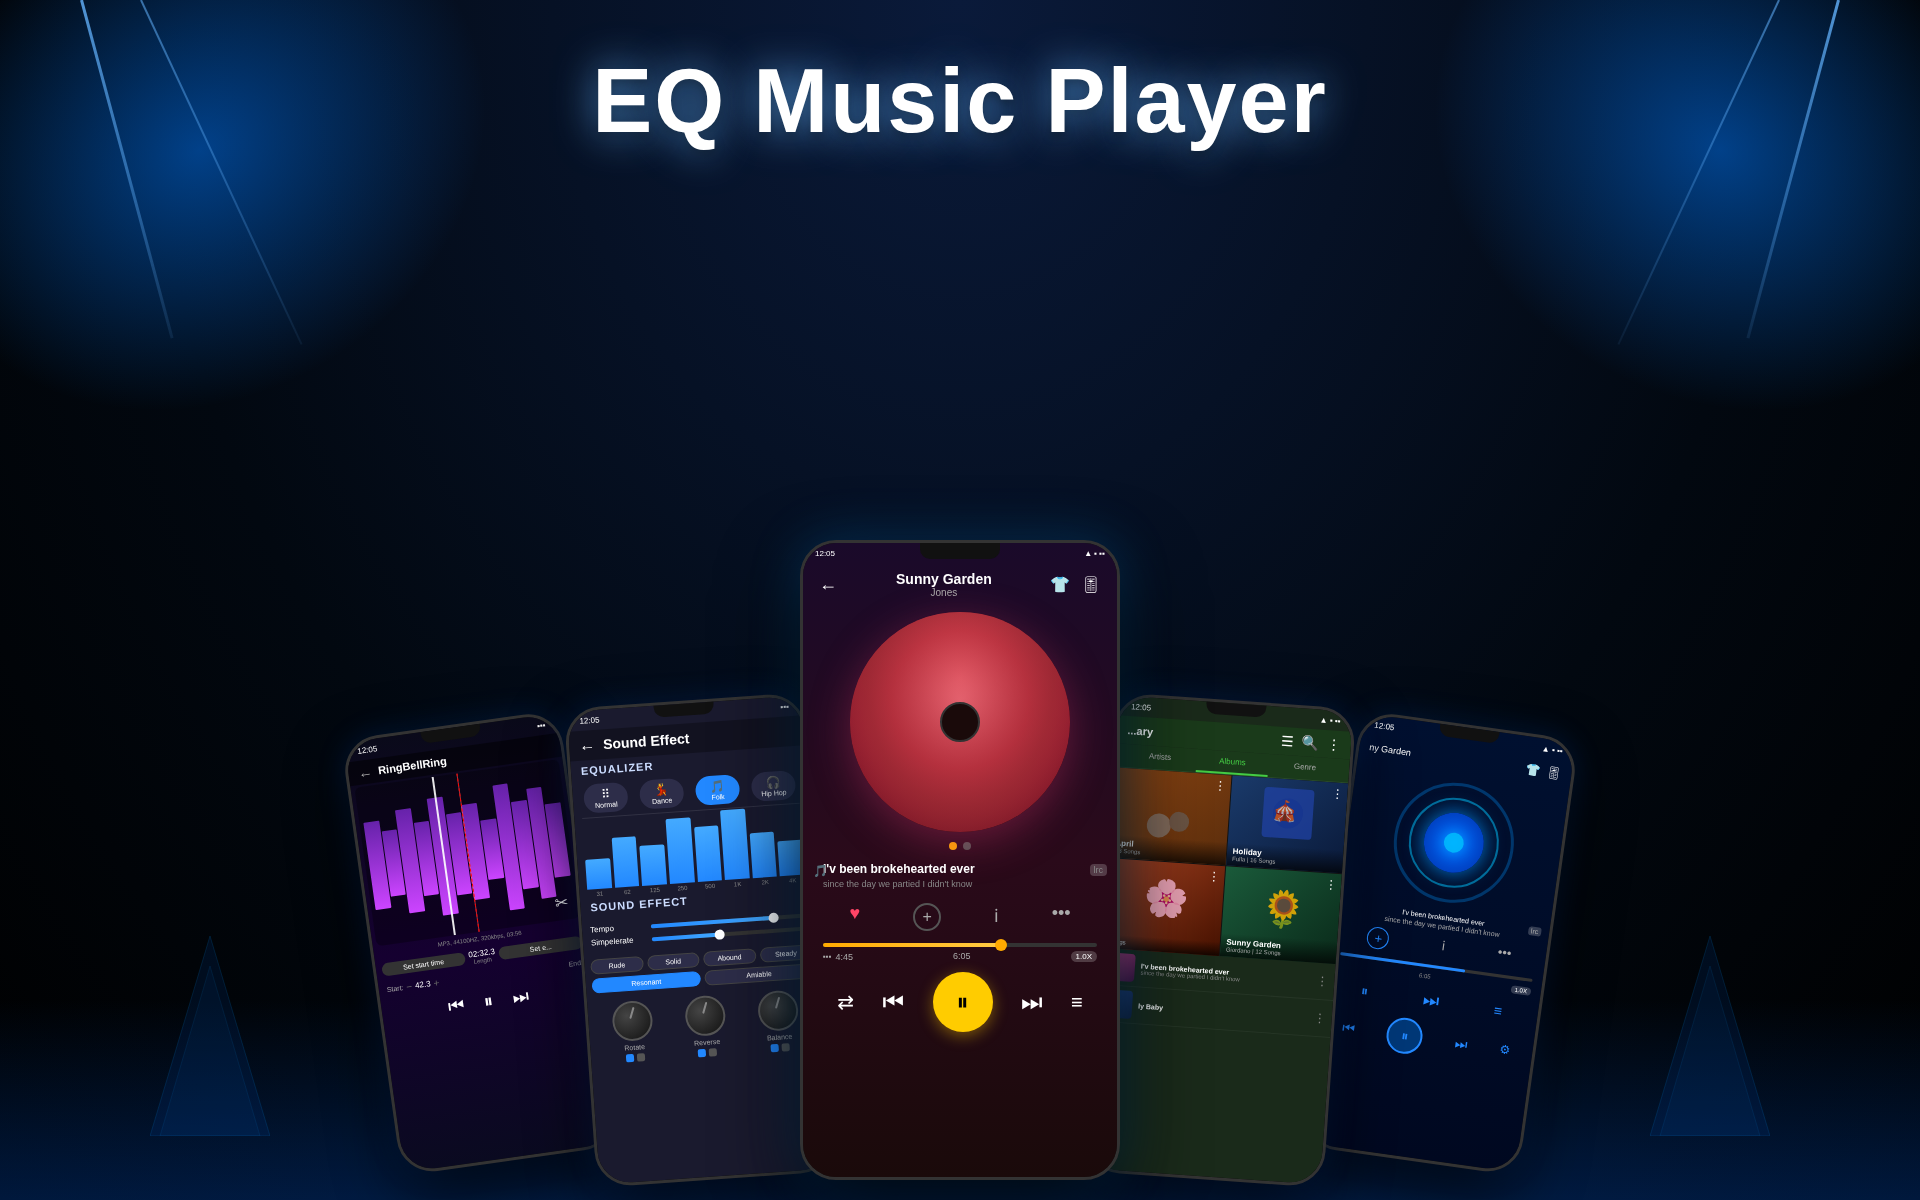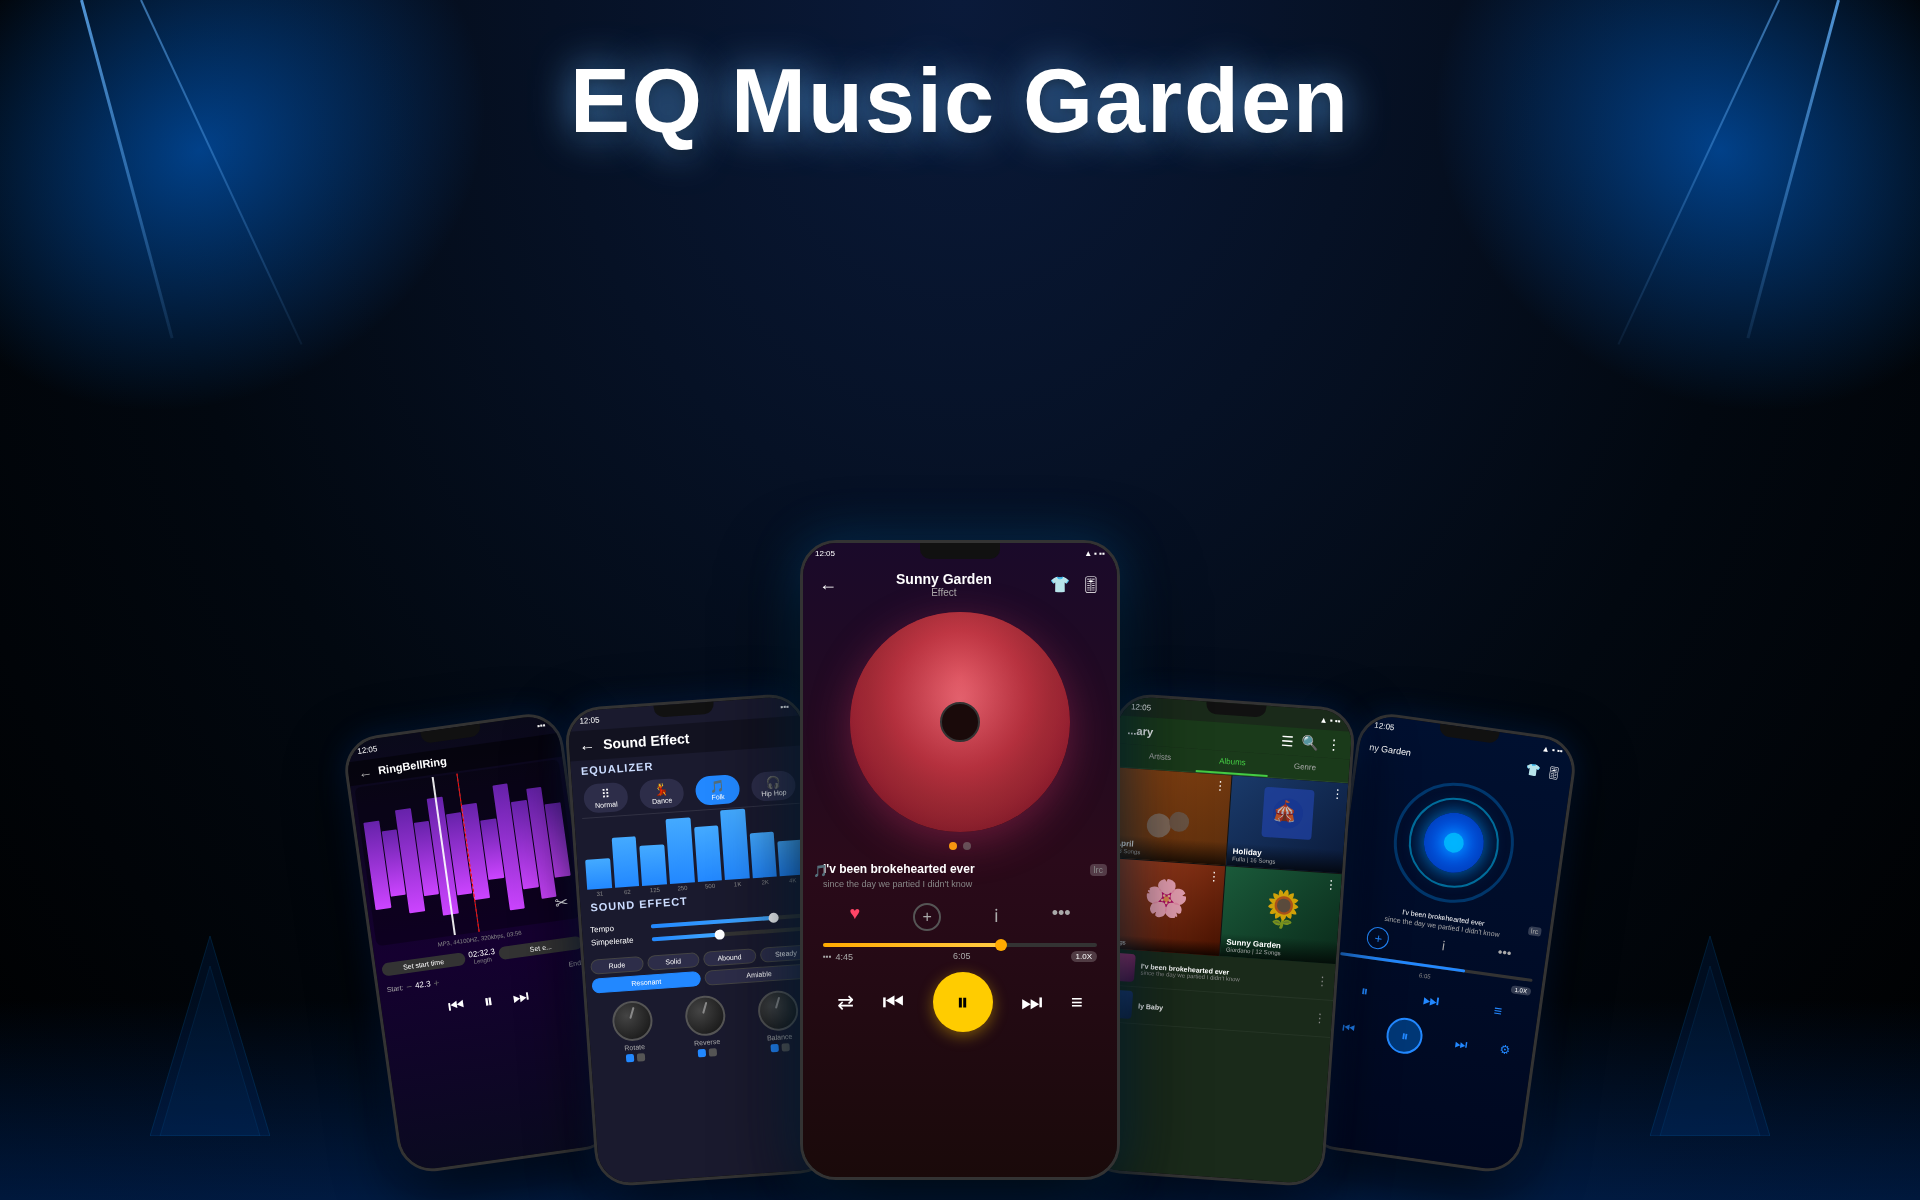--- a/index.html
+++ b/index.html
@@ -718,21 +718,21 @@
     <polygon points="60,30 110,200 10,200" fill="rgba(0,100,200,0.2)" stroke="rgba(0,150,255,0.3)" stroke-width="1"></polygon>
   </svg>
 </div>
 <div style="position:absolute;bottom:60px;right:150px;z-index:3;opacity:0.4">
   <svg width="120" height="200" viewBox="0 0 120 200">
     <polygon points="60,0 120,200 0,200" fill="rgba(0,80,200,0.3)" stroke="rgba(0,150,255,0.4)" stroke-width="1"></polygon>
     <polygon points="60,30 110,200 10,200" fill="rgba(0,100,200,0.2)" stroke="rgba(0,150,255,0.3)" stroke-width="1"></polygon>
   </svg>
 </div>
 
-<h1 class="main-title">EQ Music Garden</h1>
+<h1 class="main-title">EQ Music Player</h1>
 
 <div class="phones-container">
 
   <div class="phone phone1">
     <div class="screen">
       <div class="notch"></div>
       <div class="status-bar">
         <span>12:05</span>
         <span>▪▪▪</span>
       </div>
@@ -926,21 +926,21 @@
       <div class="notch" style="width:80px;height:16px"></div>
       <div class="status-bar">
         <span>12:05</span>
         <span>▲ ▪ ▪▪</span>
       </div>
 
       <div class="p3-header">
         <span class="p3-back">←</span>
         <div class="p3-title-wrap">
           <div class="p3-song-title">Sunny Garden</div>
-          <div class="p3-artist">Effect</div>
+          <div class="p3-artist">Jones</div>
         </div>
         <div class="p3-icons">
           <span>👕</span>
           <span>🎚</span>
         </div>
       </div>
 
       <div class="p3-album-art">
         <div class="p3-girl"></div>
 

